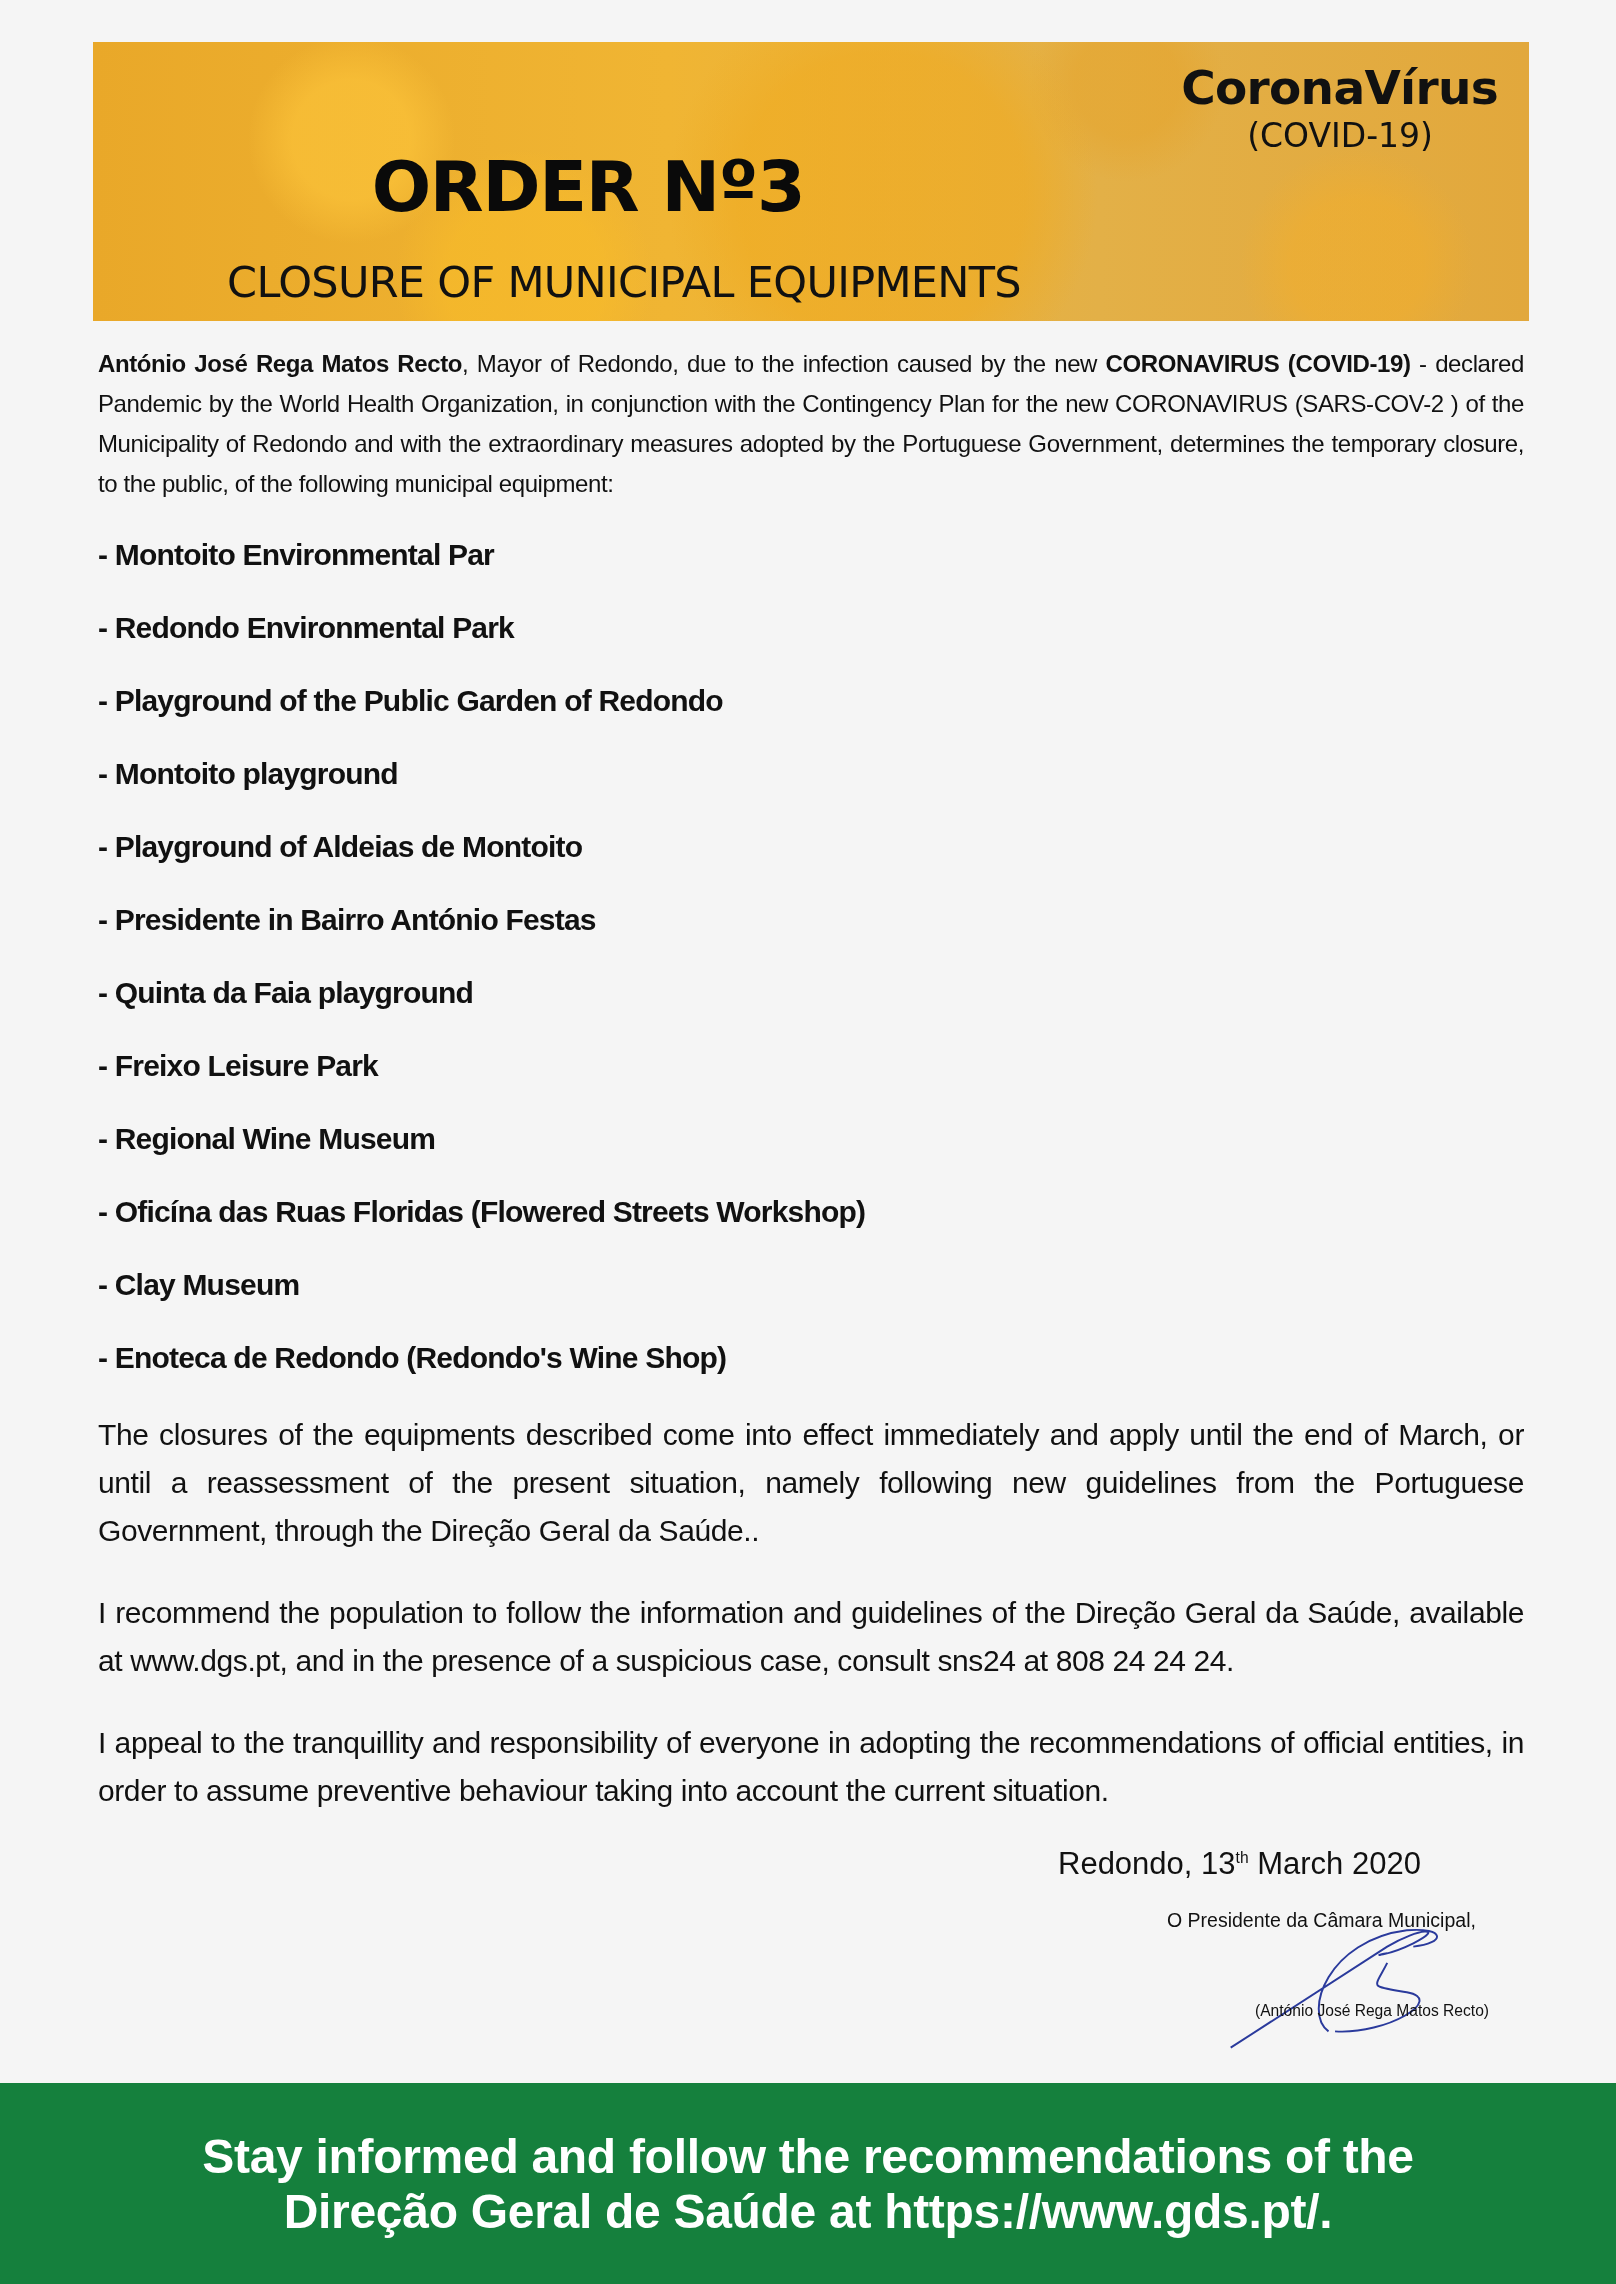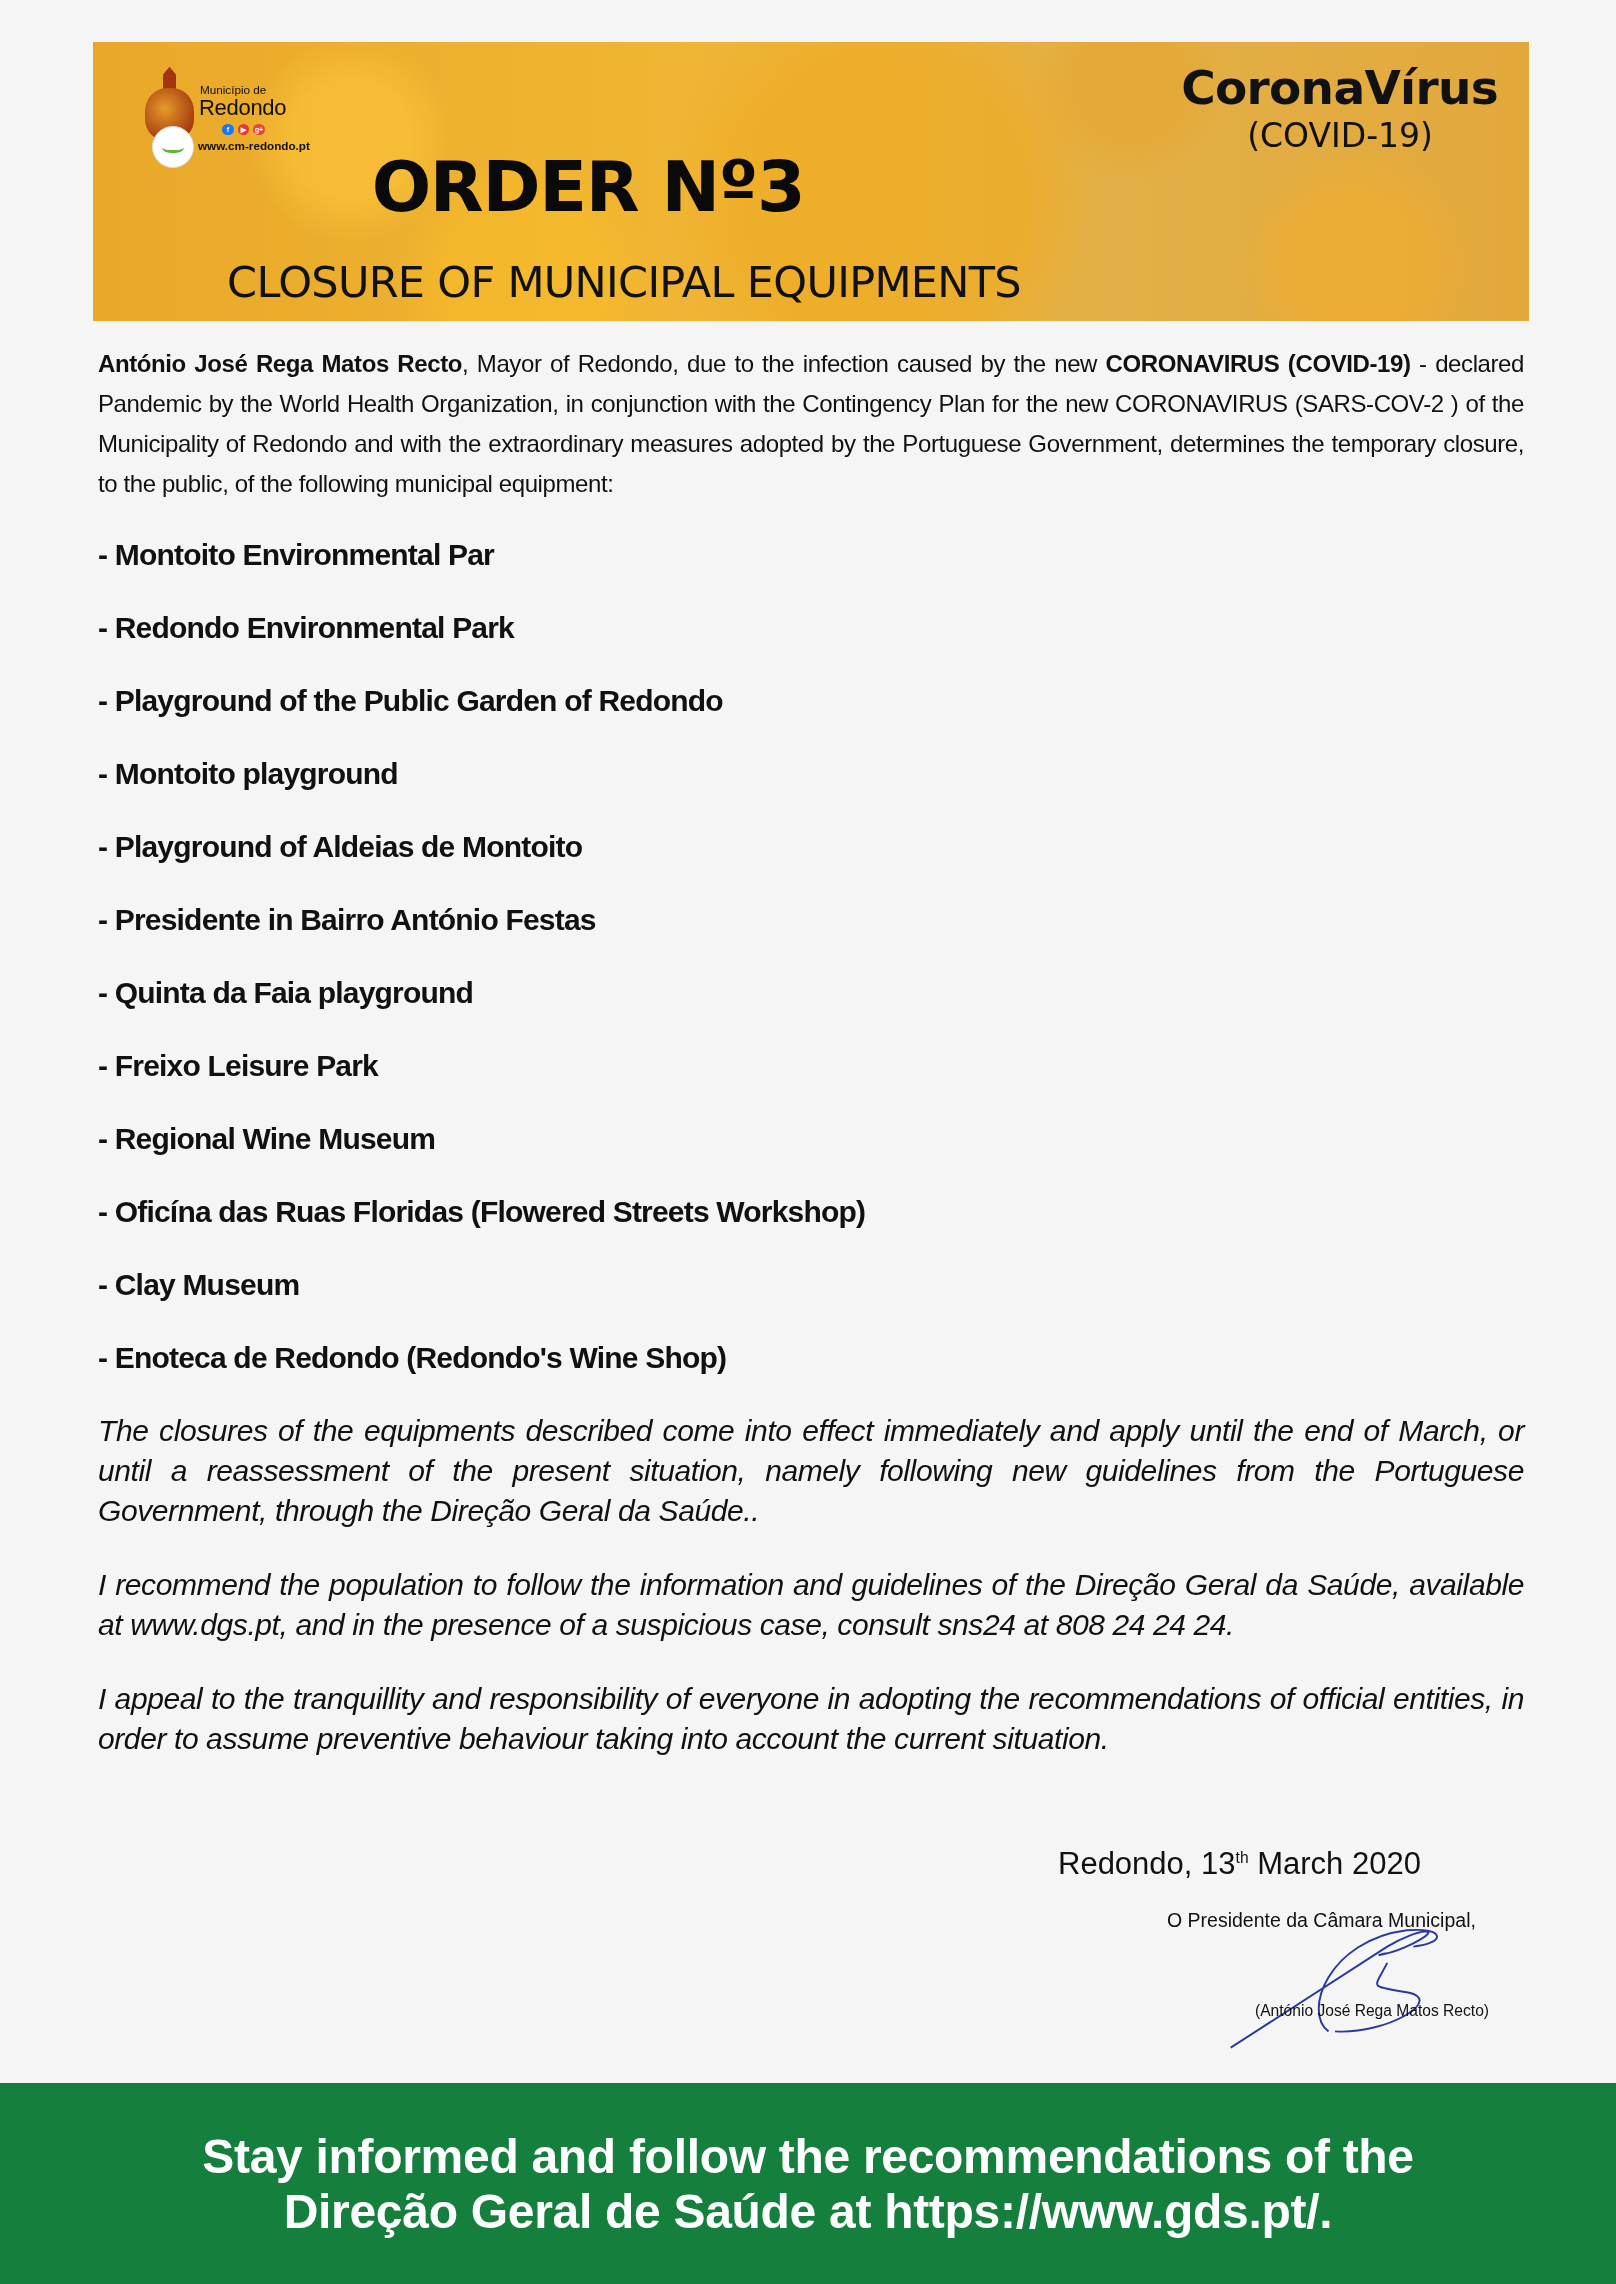--- a/index.html
+++ b/index.html
@@ -47,51 +47,38 @@
     letter-spacing: -1.3px; }
   .order-sub { position: absolute; left: 0; width: 990px; text-align: center; top: 215px;
     font-size: 43px; color: #111; font-family: "DejaVu Sans", sans-serif; letter-spacing: -0.7px; padding-left: 36px; }
 
   .content { position: absolute; left: 98px; top: 344px; width: 1426px;
     font-family: "Liberation Sans", sans-serif; }
   .intro { font-size: 24px; line-height: 40px; text-align: justify; margin: 0; letter-spacing: -0.4px; }
   .intro b { font-weight: bold; }
   .list { list-style: none; margin: 14.3px 0 0 0; padding: 0; }
   .list li { font-size: 30px; font-weight: bold; height: 73px; line-height: 73px; letter-spacing: -0.8px; }
-  .para { font-size: 30px; line-height: 40px; text-align: justify; margin: 17px 0 0 0; letter-spacing: -0.4px; font-style: italic; }
+  .para { font-size: 30px; line-height: 48px; text-align: justify; margin: 17px 0 0 0; letter-spacing: -0.4px; }
   .para + .para { margin-top: 34px; }
 
   .date { position: absolute; left: 1058px; top: 1846px; font-size: 31px; color: #111; }
   .date sup { font-size: 15.6px; }
   .president { position: absolute; left: 1167px; top: 1909px; font-size: 19.5px; color: #111; }
   .sig-name { position: absolute; left: 1218px; top: 2002px; font-size: 15.6px; color: #111; margin-left: 37px; }
   .signature { position: absolute; left: 1172px; top: 1927px; width: 300px; height: 124px; }
 
   .footer { position: absolute; left: 0; top: 2083px; width: 1616px; height: 201px; background: #15803d;
     display: flex; align-items: center; justify-content: center; }
   .footer-text { color: #fff; font-size: 48px; font-weight: bold; text-align: center; line-height: 55px;
     letter-spacing: -0.3px; }
 </style>
 </head>
 <body>
 
 <div class="banner">
-  <div class="logo">
-    <div class="logo-tower"></div>
-    <div class="logo-jar"></div>
-    <div class="logo-badge"></div>
-    <div class="logo-municipio">Município de</div>
-    <div class="logo-redondo">Redondo</div>
-    <div class="social">
-      <span style="background:#1877f2">f</span>
-      <span style="background:#e53935">▶</span>
-      <span style="background:#dd4b39">g+</span>
-    </div>
-    <div class="logo-url">www.cm-redondo.pt</div>
-  </div>
 
   <div class="corona-title">CoronaVírus</div>
   <div class="corona-sub">(COVID-19)</div>
   <div class="order-title">ORDER Nº3</div>
   <div class="order-sub">CLOSURE OF MUNICIPAL EQUIPMENTS</div>
 </div>
 
 <div class="content">
   <p class="intro"><b>António José Rega Matos Recto</b><span>, Mayor of Redondo, due to the infection caused by the new </span><b>CORONAVIRUS (COVID-19)</b><span> - declared Pandemic by the World Health Organization, in conjunction with the Contingency Plan for the new CORONAVIRUS (SARS-COV-2 ) of the Municipality of Redondo and with the extraordinary measures adopted by the Portuguese Government, determines the temporary closure, to the public, of the following municipal equipment:</span></p>
 

